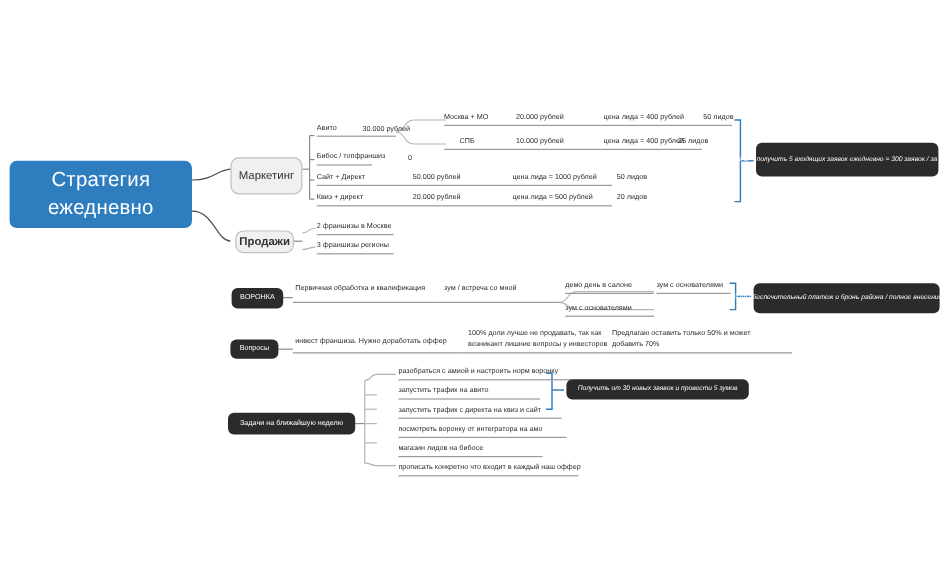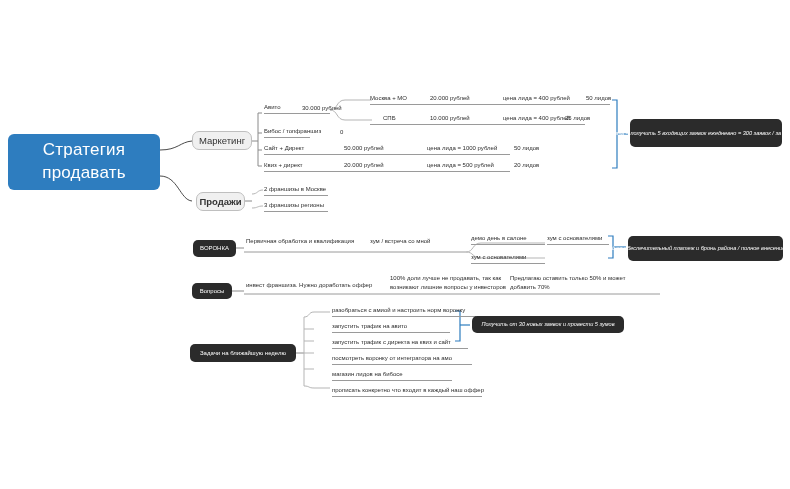--- a/index.html
+++ b/index.html
@@ -116,25 +116,25 @@
     <path d="M304 369 L314 369" stroke="#b5b5b5" stroke-width="1" fill="none"></path>
     <path d="M304 386 C 310 386, 308 388, 314 388 L330 388" stroke="#b5b5b5" stroke-width="1" fill="none"></path>
 
     <path d="M455 311 L460 311 L460 341 L455 341" stroke="#2E7DBF" stroke-width="1.2" fill="none"></path>
     <path d="M460 325 L470 325" stroke="#2E7DBF" stroke-width="1.2" fill="none"></path>
   </svg>
 
   <div class="node root" style="left:8px; top:134px; width:152px; height:56px;">
     <div>
       <div>Стратегия</div>
-      <div>продавать</div>
+      <div>ежедневно</div>
     </div>
   </div>
 
-  <div class="node capsule" style="left:192px; top:131px; width:60px; height:19px;">
+  <div class="node capsule" style="left:192px; top:131px; width:60px; height:31px;">
     <span>Маркетинг</span>
   </div>
 
   <div class="node leaf" style="left:264px; top:100px; width:66px; height:14px;">
     <span>Авито</span>
   </div>
   <div class="node leaf nb" style="left:302px; top:100px; width:70px; height:14px;">
     <span>30.000 рублей</span>
   </div>
 

